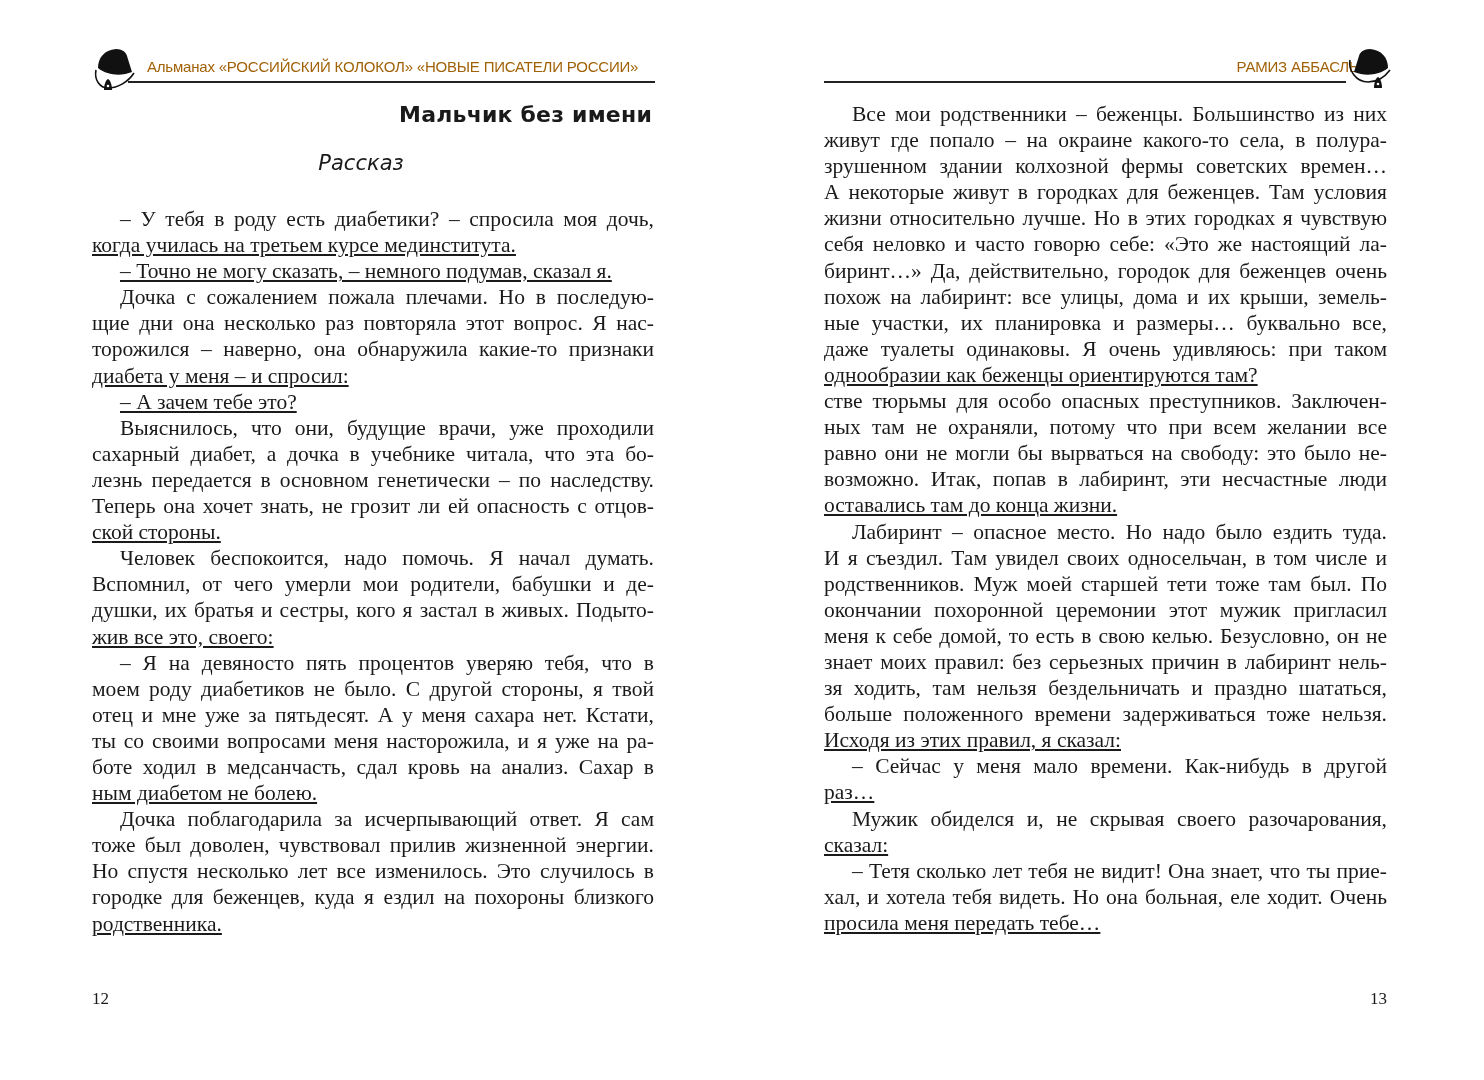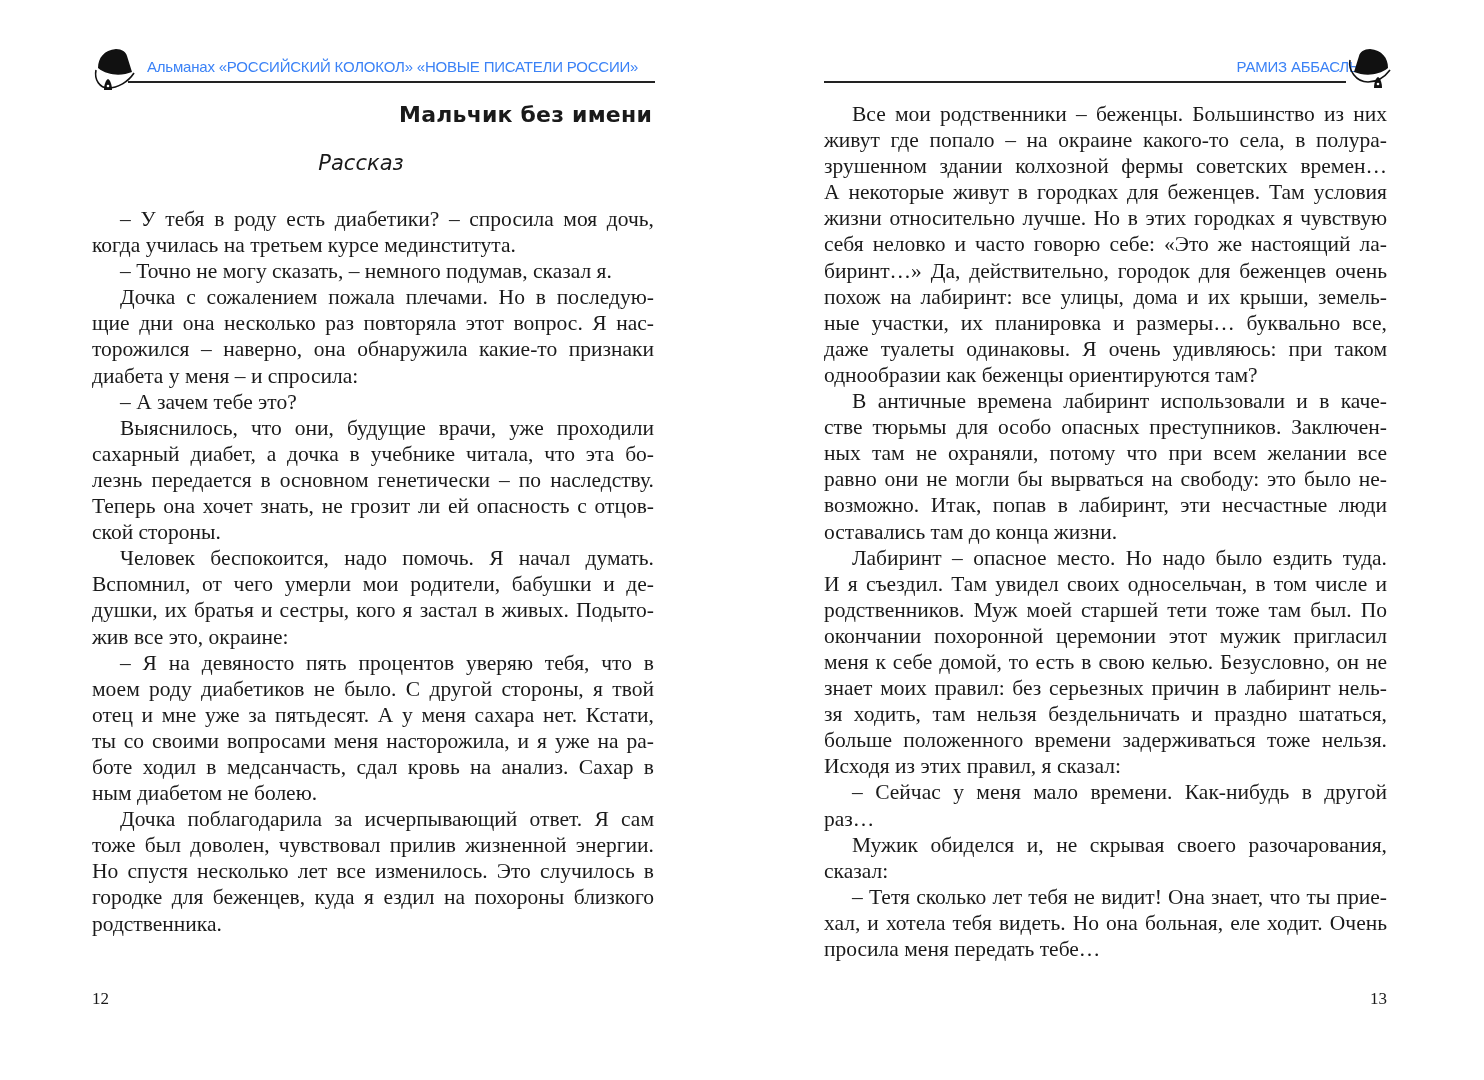--- a/index.html
+++ b/index.html
@@ -14,21 +14,21 @@
     .page { position: absolute; top: 0; height: 1080px; }
     .page-left { left: 0; width: 742px; }
     .page-right { left: 742px; width: 742px; }
 
     .running-head {
       position: absolute;
       top: 58px;
       font-family: "Liberation Sans", "DejaVu Sans", sans-serif;
       font-size: 15px;
       letter-spacing: -0.2px;
-      color: #3b82f6;
+      color: #a16207;
       white-space: nowrap;
     }
     .page-left .running-head { left: 147px; }
     .page-right .running-head { right: 122px; }
 
     .head-rule {
       position: absolute;
       top: 81px;
       height: 2px;
       background: #222;
@@ -73,21 +73,21 @@
     .page-right .body-text { left: 82px; width: 563px; top: 101px; }
 
     .line {
       display: block;
       height: 26.1px;
       white-space: nowrap;
       text-align: justify;
       text-align-last: justify;
     }
     .line.indent { text-indent: 28px; }
-    .line.last { text-align-last: left; }
+    .line.last { text-align-last: left; text-decoration: underline; }
 
     .folio {
       position: absolute;
       top: 989px;
       font-size: 17px;
     }
     .page-left .folio { left: 92px; }
     .page-right .folio { right: 97px; }
   </style>
 </head>
@@ -106,31 +106,31 @@
   <div class="title">Мальчик без имени</div>
   <div class="subtitle">Рассказ</div>
 
   <div class="body-text" id="left-body">
       <span class="line indent">– У тебя в роду есть диабетики? – спросила моя дочь,</span>
       <span class="line last">когда училась на третьем курсе мединститута.</span>
       <span class="line indent last">– Точно не могу сказать, – немного подумав, сказал я.</span>
       <span class="line indent">Дочка с сожалением пожала плечами. Но в последую-</span>
       <span class="line">щие дни она несколько раз повторяла этот вопрос. Я нас-</span>
       <span class="line">торожился – наверно, она обнаружила какие-то признаки</span>
-      <span class="line last">диабета у меня – и спросила:</span>
+      <span class="line last">диабета у меня – и спросил:</span>
       <span class="line indent last">– А зачем тебе это?</span>
       <span class="line indent">Выяснилось, что они, будущие врачи, уже проходили</span>
       <span class="line">сахарный диабет, а дочка в учебнике читала, что эта бо-</span>
       <span class="line">лезнь передается в основном генетически – по наследству.</span>
       <span class="line">Теперь она хочет знать, не грозит ли ей опасность с отцов-</span>
       <span class="line last">ской стороны.</span>
       <span class="line indent">Человек беспокоится, надо помочь. Я начал думать.</span>
       <span class="line">Вспомнил, от чего умерли мои родители, бабушки и де-</span>
       <span class="line">душки, их братья и сестры, кого я застал в живых. Подыто-</span>
-      <span class="line last">жив все это, окраине:</span>
+      <span class="line last">жив все это, своего:</span>
       <span class="line indent">– Я на девяносто пять процентов уверяю тебя, что в</span>
       <span class="line">моем роду диабетиков не было. С другой стороны, я твой</span>
       <span class="line">отец и мне уже за пятьдесят. А у меня сахара нет. Кстати,</span>
       <span class="line">ты со своими вопросами меня насторожила, и я уже на ра-</span>
       <span class="line">боте ходил в медсанчасть, сдал кровь на анализ. Сахар в</span>
       <span class="line last">ным диабетом не болею.</span>
       <span class="line indent">Дочка поблагодарила за исчерпывающий ответ. Я сам</span>
       <span class="line">тоже был доволен, чувствовал прилив жизненной энергии.</span>
       <span class="line">Но спустя несколько лет все изменилось. Это случилось в</span>
       <span class="line">городке для беженцев, куда я ездил на похороны близкого</span>
@@ -155,21 +155,20 @@
       <span class="line">живут где попало – на окраине какого-то села, в полура-</span>
       <span class="line">зрушенном здании колхозной фермы советских времен…</span>
       <span class="line">А некоторые живут в городках для беженцев. Там условия</span>
       <span class="line">жизни относительно лучше. Но в этих городках я чувствую</span>
       <span class="line">себя неловко и часто говорю себе: «Это же настоящий ла-</span>
       <span class="line">биринт…» Да, действительно, городок для беженцев очень</span>
       <span class="line">похож на лабиринт: все улицы, дома и их крыши, земель-</span>
       <span class="line">ные участки, их планировка и размеры… буквально все,</span>
       <span class="line">даже туалеты одинаковы. Я очень удивляюсь: при таком</span>
       <span class="line last">однообразии как беженцы ориентируются там?</span>
-      <span class="line indent">В античные времена лабиринт использовали и в каче-</span>
       <span class="line">стве тюрьмы для особо опасных преступников. Заключен-</span>
       <span class="line">ных там не охраняли, потому что при всем желании все</span>
       <span class="line">равно они не могли бы вырваться на свободу: это было не-</span>
       <span class="line">возможно. Итак, попав в лабиринт, эти несчастные люди</span>
       <span class="line last">оставались там до конца жизни.</span>
       <span class="line indent">Лабиринт – опасное место. Но надо было ездить туда.</span>
       <span class="line">И я съездил. Там увидел своих односельчан, в том числе и</span>
       <span class="line">родственников. Муж моей старшей тети тоже там был. По</span>
       <span class="line">окончании похоронной церемонии этот мужик пригласил</span>
       <span class="line">меня к себе домой, то есть в свою келью. Безусловно, он не</span>

